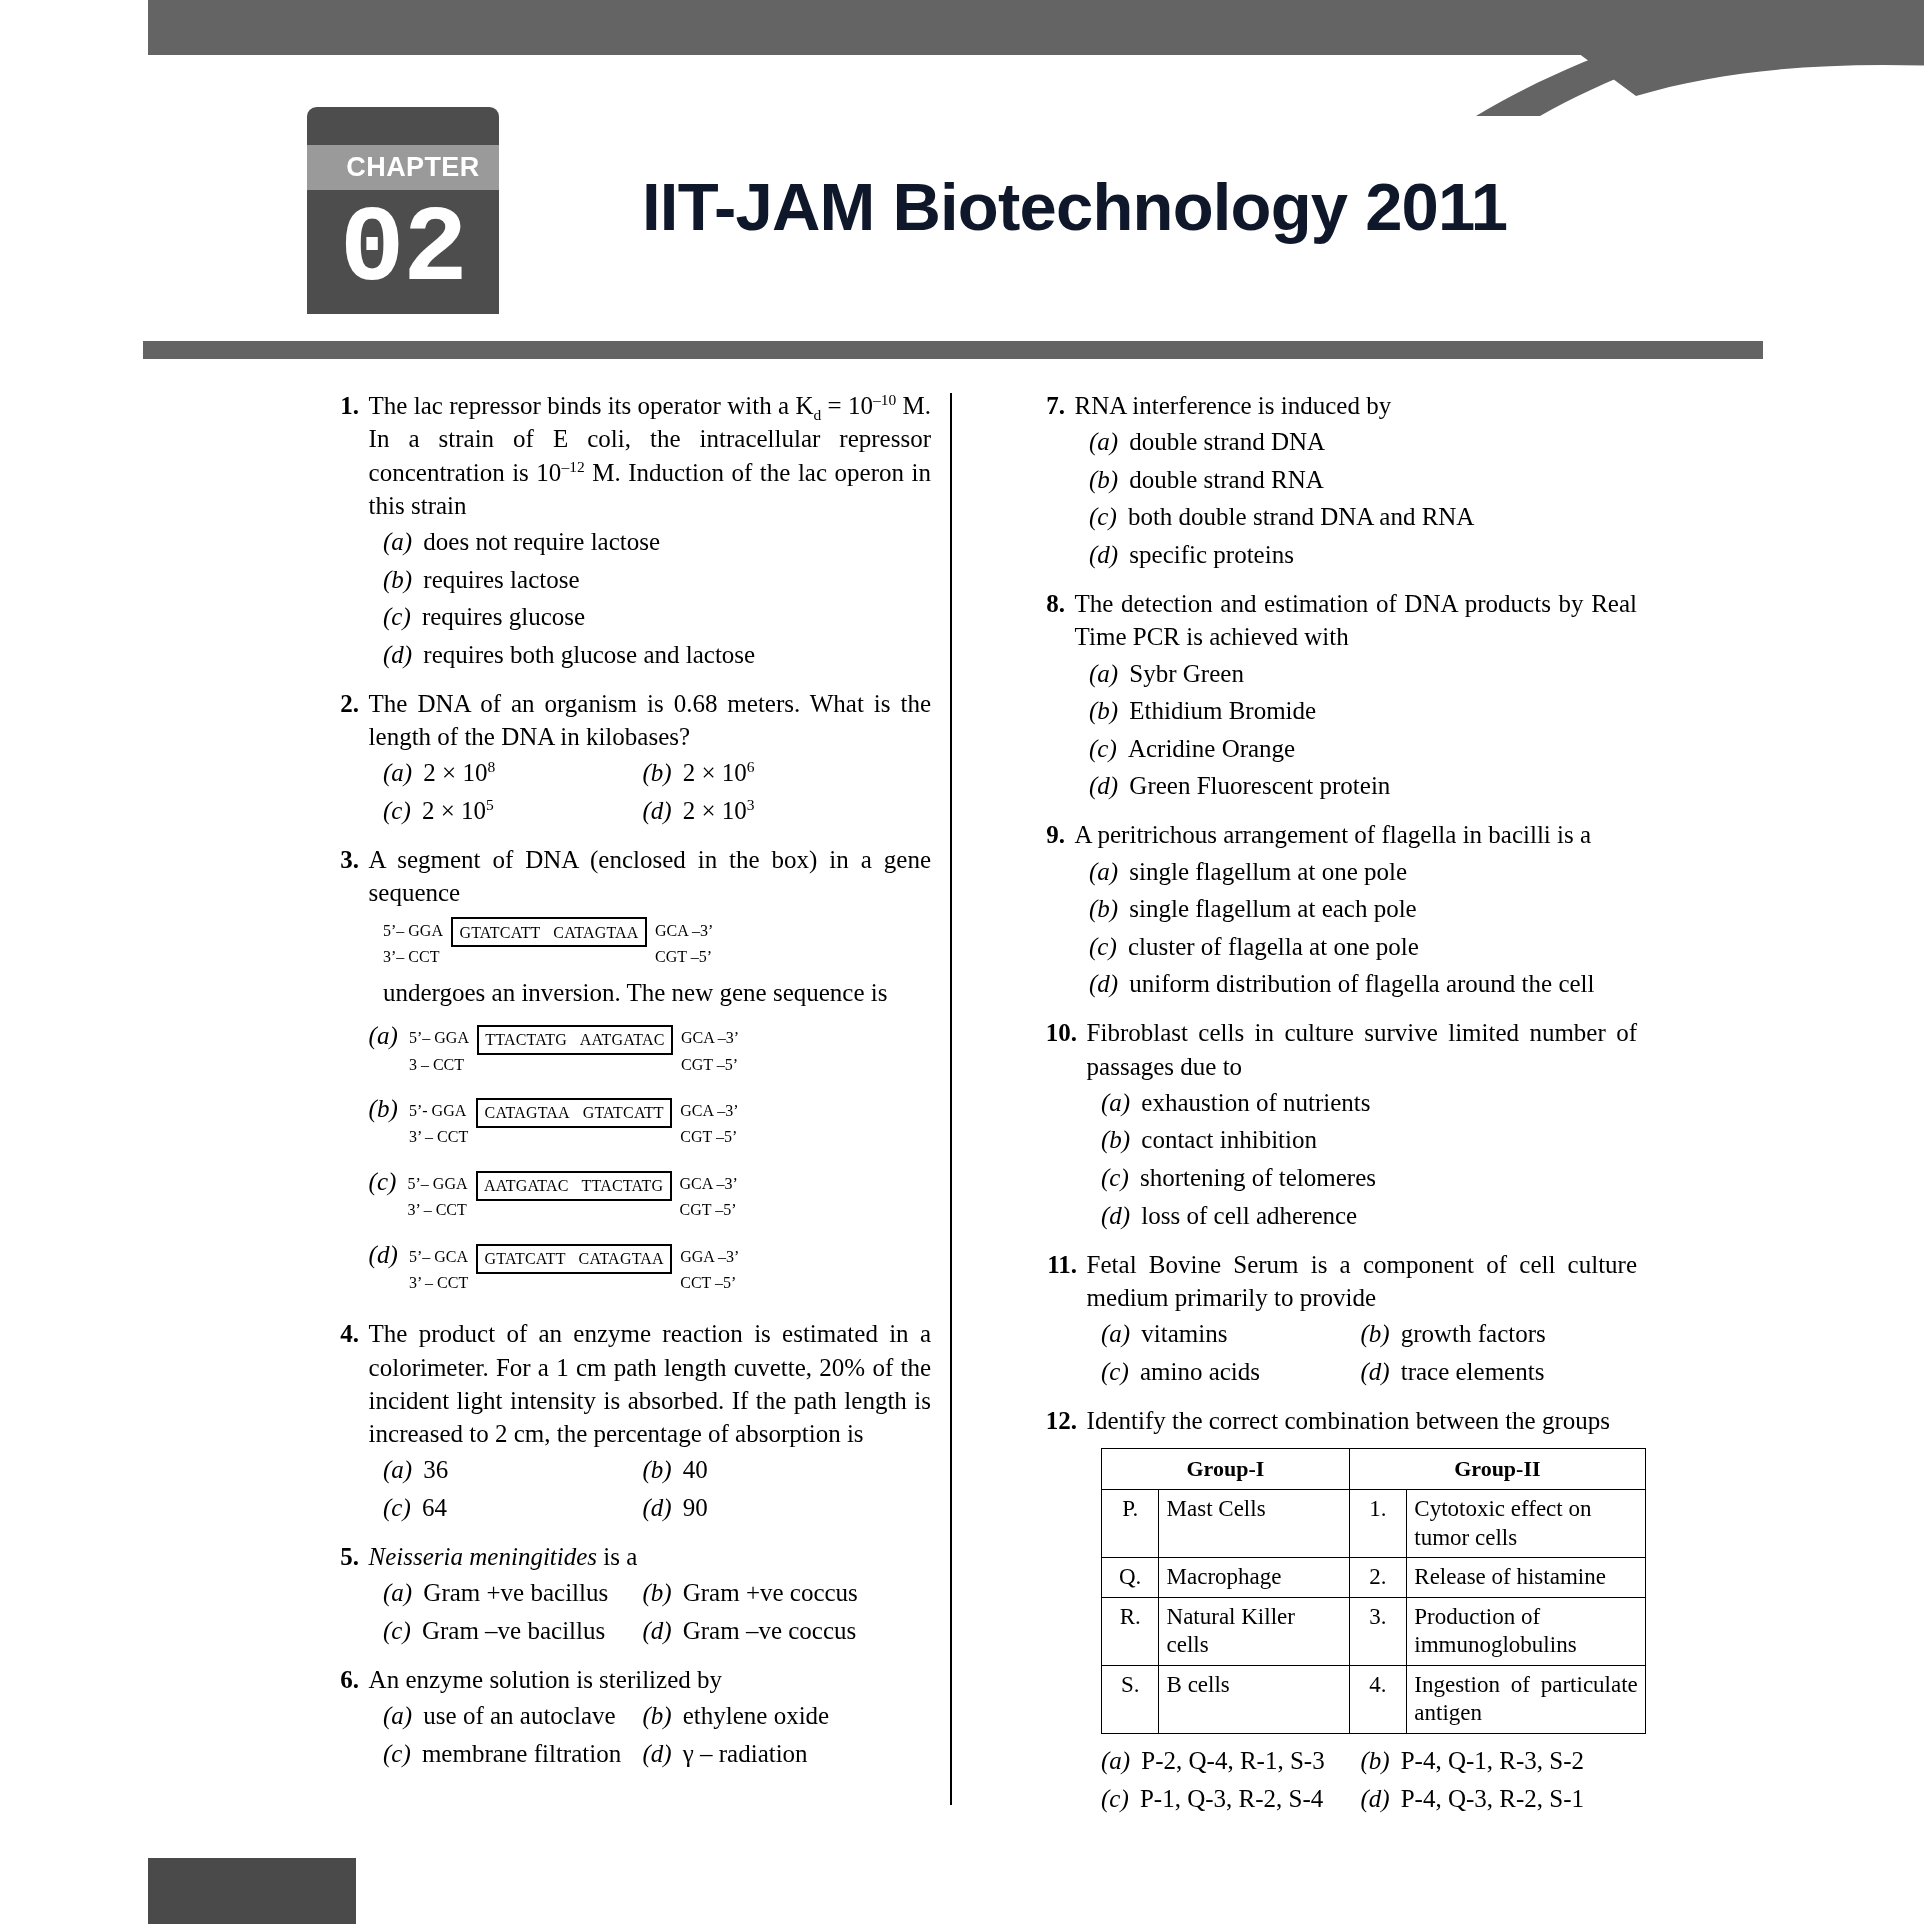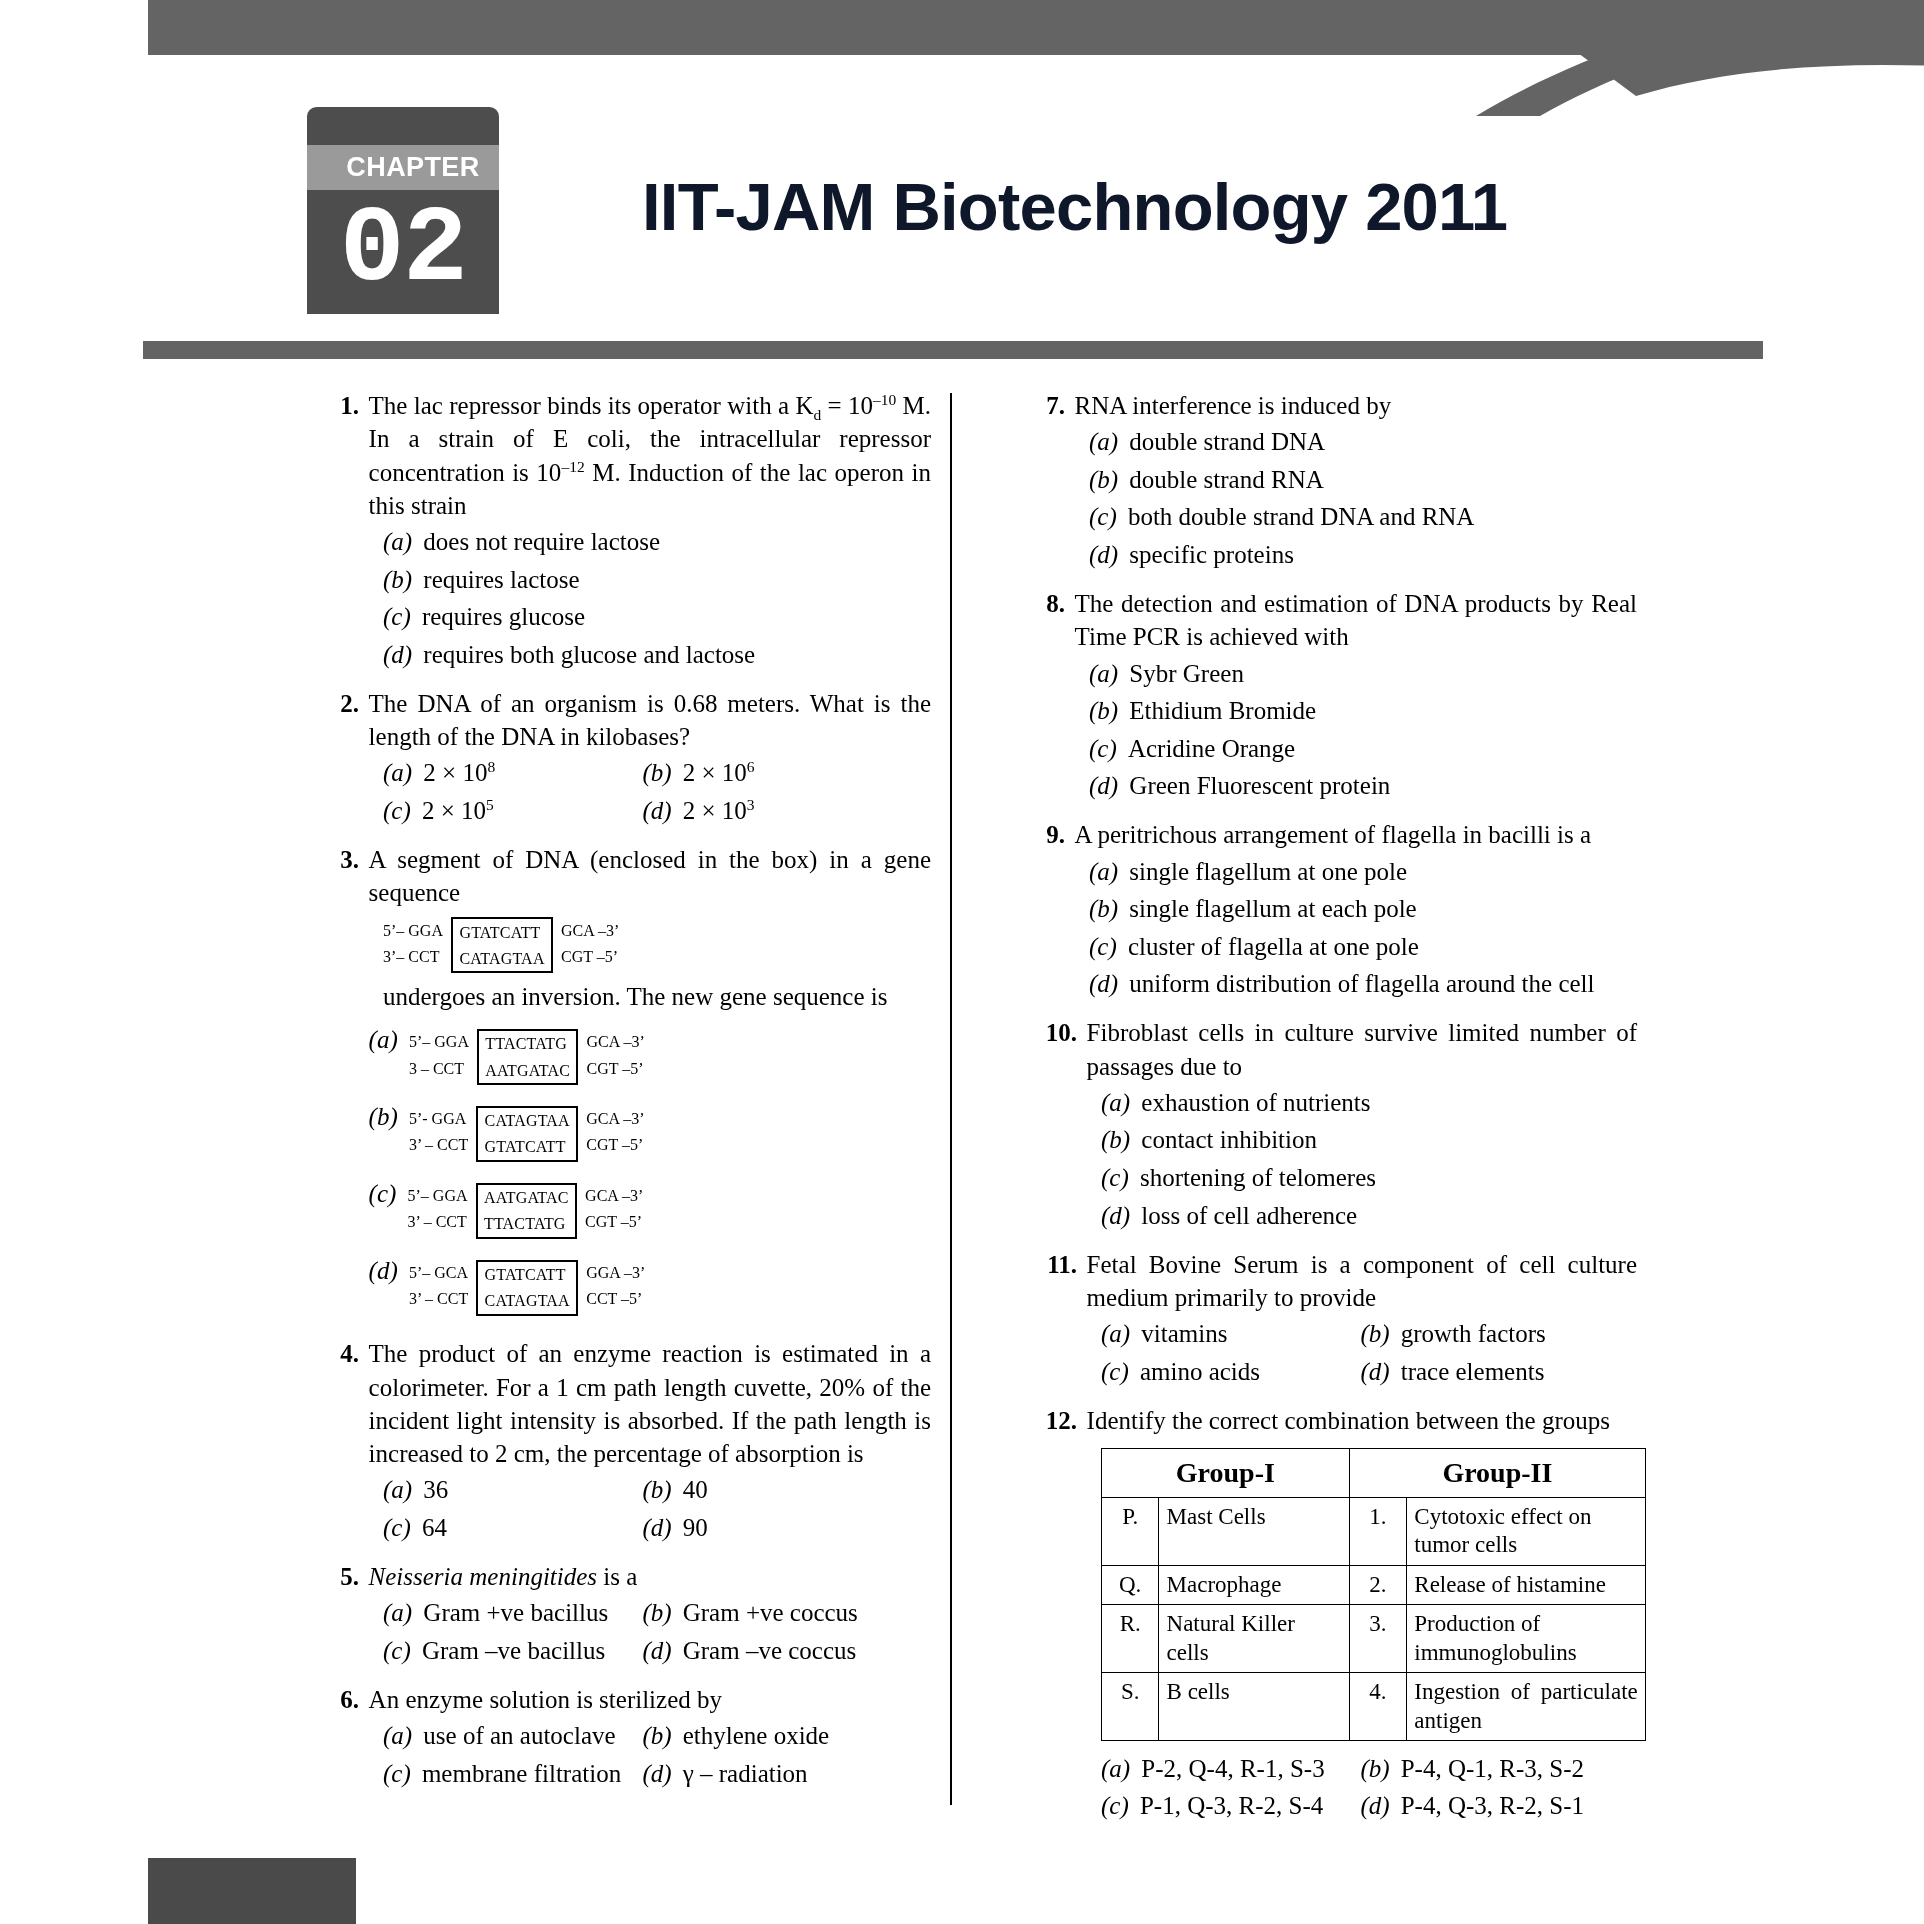--- a/index.html
+++ b/index.html
@@ -129,21 +129,21 @@
   .opts.two-col .opt.c1 { flex:0 0 245px; }
   .opts.two-col .opt.c2 { flex:0 0 auto; }
 
   sup { font-size:0.62em; vertical-align:super; line-height:0; }
   sub { font-size:0.62em; vertical-align:sub;   line-height:0; }
   .ital { font-style:italic; }
 
   
   .dna-block { margin:8px 0 4.8px 14.4px; font-size:16px; }
   .dna-boxcol {
-    display:inline-flex; flex-direction:column;
+    display:inline-flex; flex-direction:row;
     border:2px solid #000;
   }
   .dna-boxcol .dna-seq {
     padding:2.4px 6.4px;
     white-space:nowrap;
     letter-spacing:0.2px;
   }
   .dna-pair { display:flex; align-items:flex-start; }
   .dna-labels { display:flex; flex-direction:column; }
   .dna-labels > div { padding:2.4px 8px 2.4px 0; white-space:nowrap; }
@@ -162,21 +162,21 @@
     font-size:23px;
     line-height:1.25;
   }
   .grp-table td, .grp-table th {
     border:1.6px solid #000;
     padding:4.8px 7.2px;
     vertical-align:top;
     text-align:left;
     font-weight:400;
   }
-  .grp-table th { text-align:center; font-weight:700; font-size:28px; padding:6.4px 7.2px; }
+  .grp-table th { text-align:center; font-weight:700; font-size:22px; padding:6.4px 7.2px; }
   .grp-table td.key { width:42px; text-align:center; }
   .grp-table td.c2  { width:175px; }
   .grp-table td.c4  { }
   .grp-table td.just { text-align:justify; }
 
   
   .footer-block {
     position:absolute; left:148px; top:1858px;
     width:208px; height:67px;
     background:#4a4a4a;

